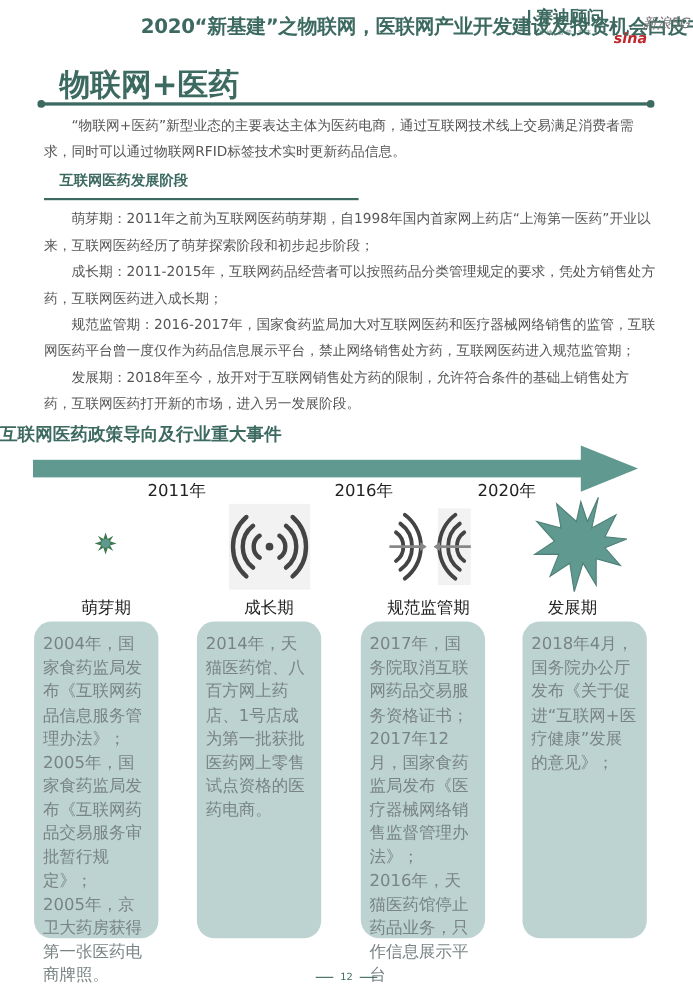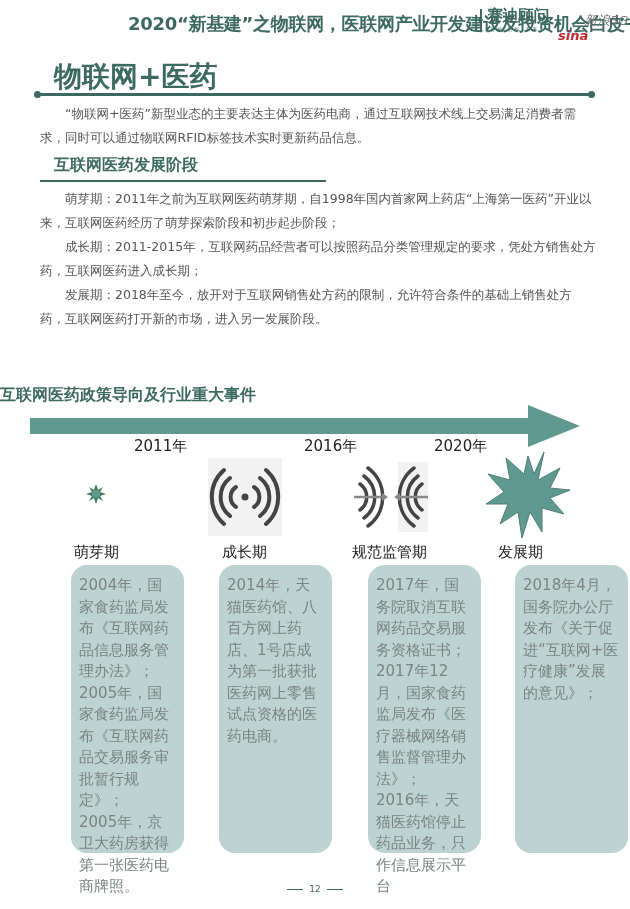--- a/index.html
+++ b/index.html
@@ -9,28 +9,28 @@
   .hdr-sep{left:480px;top:9px;width:2px;height:22px;background:#3d6a60;}
   .hdr-brand{left:487px;top:6px;font-family:Liberation Mono, monospace;font-size:16px;color:#3d6a60;font-weight:bold;letter-spacing:-0.5px;}
   .hdr-brand-sub{left:490px;top:26px;font-size:5px;color:#3d6a60;letter-spacing:2px;}
   .hdr-sina{left:558px;top:28px;font-size:13px;color:#c0282d;font-style:italic;font-weight:bold;}
   .hdr-sina5g{left:584px;top:12px;font-size:13px;color:#777;font-style:italic;}
   .h1{left:54px;top:58px;font-size:28px;font-weight:bold;color:#3d6a60;letter-spacing:0px;}
   .h1-line{left:38px;top:93px;width:554px;height:3px;background:#3d6a60;}
   .dot{width:7px;height:7px;border-radius:50%;background:#3d6a60;}
   .para{left:40px;width:556px;font-size:12.5px;line-height:24px;color:#555;}
   .para p{margin:0;text-indent:2em;}
-  .h2{left:54px;top:155px;font-size:16px;font-weight:bold;color:#3d6a60;}
+  .h2{left:54px;top:155px;font-size:13px;font-weight:bold;color:#3d6a60;}
   .h2-line{left:40px;top:180px;width:286px;height:2px;background:#3d6a60;}
   .tl-title{left:0;width:630px;top:385px;text-align:left;font-size:16px;font-weight:bold;color:#3d6a60;padding-left:0;}
   .arrow-bar{left:30px;top:418px;width:500px;height:16px;background:#5f9990;}
   .arrow-head{left:528px;top:405px;width:0;height:0;border-top:21px solid transparent;border-bottom:21px solid transparent;border-left:52px solid #5f9990;}
   .year{font-size:15px;color:#222;}
   .stage{font-size:15px;color:#222;}
-  .box{background:#bcd3d1;border-radius:16px;top:565px;height:288px;width:113px;box-sizing:border-box;padding:10px 8px 12px 8px;font-size:15px;line-height:21.5px;color:#7a8484;word-break:break-all;white-space:pre-line;margin-left:40px;}
+  .box{background:#bcd3d1;border-radius:16px;top:565px;height:288px;width:113px;box-sizing:border-box;padding:10px 8px 12px 8px;font-size:15px;line-height:21.5px;color:#7a8484;word-break:break-all;white-space:pre-line;}
   .pager{left:0;width:630px;top:884px;text-align:center;font-size:9px;color:#3d6a60;}
   .pager span.l{display:inline-block;width:16px;height:1px;background:#3d6a60;vertical-align:middle;margin:0 6px;}
 </style>
 </head>
 <body>
 
 <div class="abs hdr-title">2020“新基建”之物联网，医联网产业开发建设及投资机会白皮书</div>
 <div class="abs hdr-sep"></div>
 <div class="abs hdr-brand">赛迪顾问</div>
 <div class="abs hdr-brand-sub">赛迪 智能 未来</div>
@@ -45,20 +45,21 @@
 <div class="abs para" style="top:102px;">
   <p>“物联网+医药”新型业态的主要表达主体为医药电商，通过互联网技术线上交易满足消费者需求，同时可以通过物联网RFID标签技术实时更新药品信息。</p>
 </div>
 
 <div class="abs h2">互联网医药发展阶段</div>
 <div class="abs h2-line"></div>
 
 <div class="abs para" style="top:187px;">
   <p>萌芽期：2011年之前为互联网医药萌芽期，自1998年国内首家网上药店“上海第一医药”开业以来，互联网医药经历了萌芽探索阶段和初步起步阶段；</p>
   <p>成长期：2011-2015年，互联网药品经营者可以按照药品分类管理规定的要求，凭处方销售处方药，互联网医药进入成长期；</p>
+  <p>规范监管期：2016-2017年，国家食药监局加大对互联网医药和医疗器械网络销售的监管，互联网医药平台曾一度仅作为药品信息展示平台，禁止网络销售处方药，互联网医药进入规范监管期；</p>
   <p>发展期：2018年至今，放开对于互联网销售处方药的限制，允许符合条件的基础上销售处方药，互联网医药打开新的市场，进入另一发展阶段。</p>
 </div>
 
 <div class="abs tl-title">互联网医药政策导向及行业重大事件</div>
 <div class="abs arrow-bar"></div>
 <div class="abs arrow-head"></div>
 
 <div class="abs year" style="left:134px;top:437px;">2011年</div>
 <div class="abs year" style="left:304px;top:437px;">2016年</div>
 <div class="abs year" style="left:434px;top:437px;">2020年</div>

